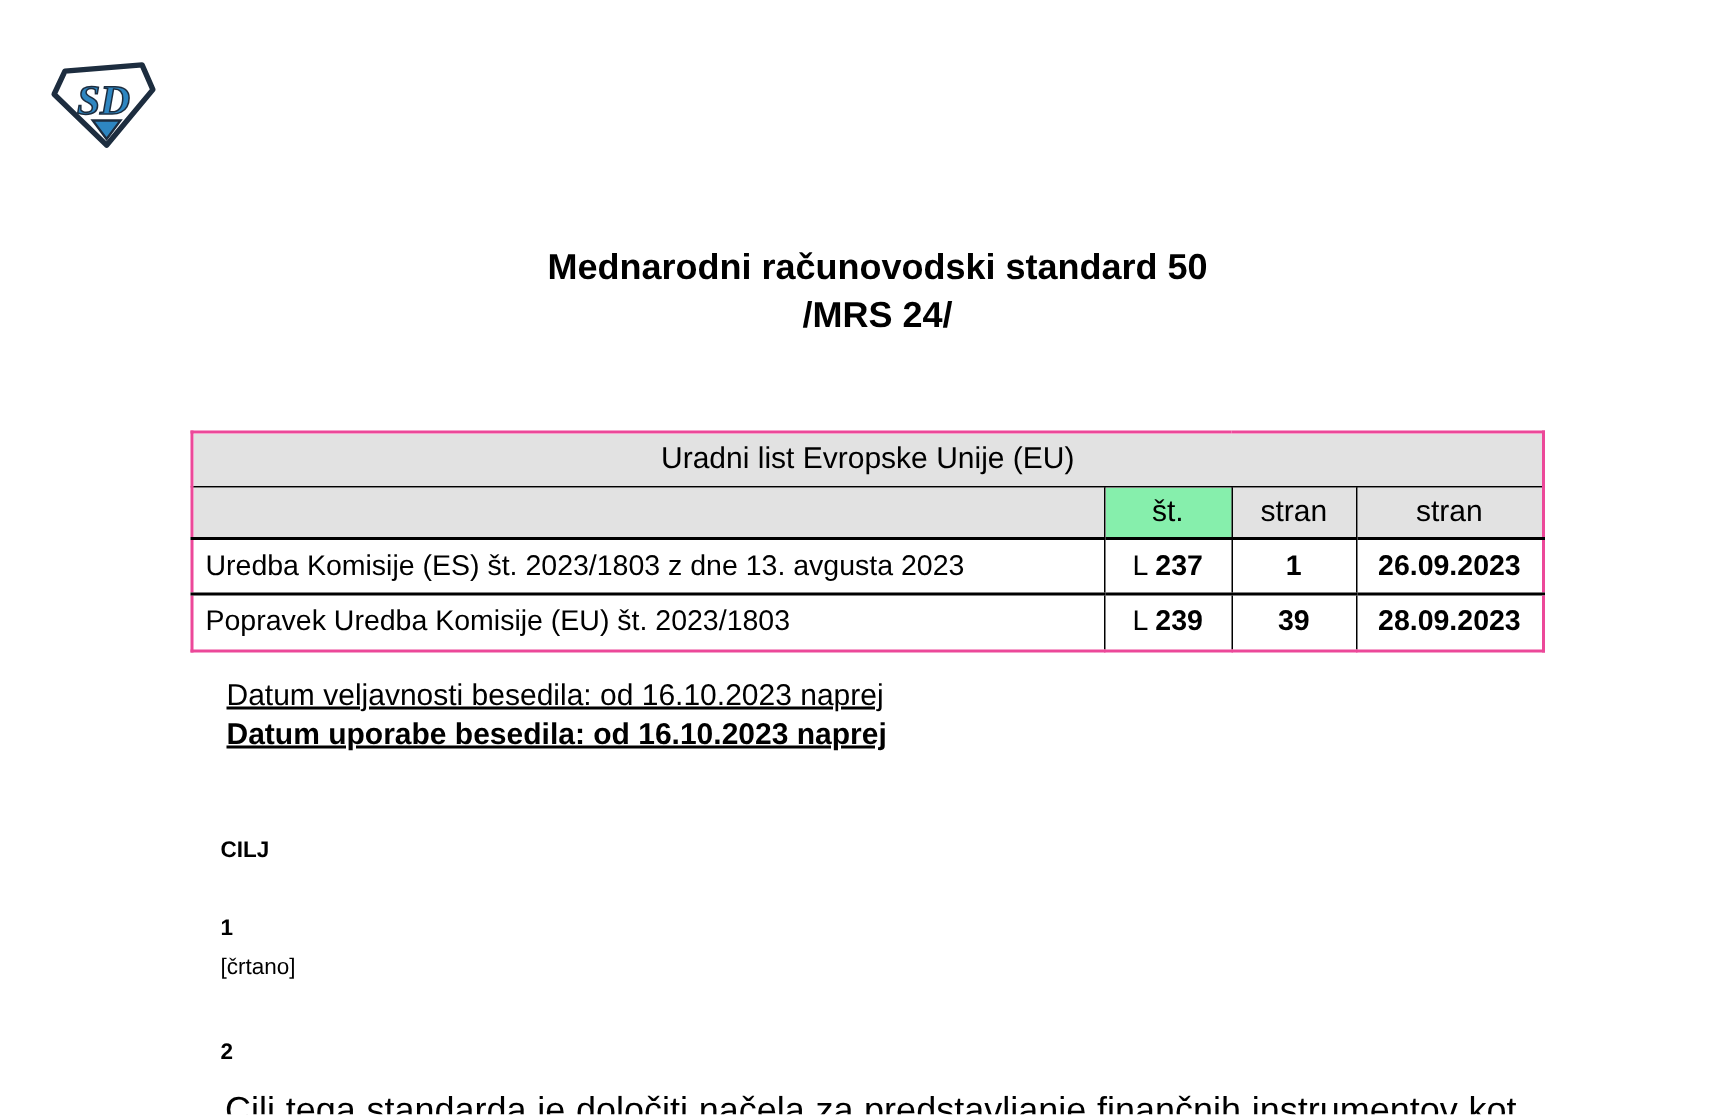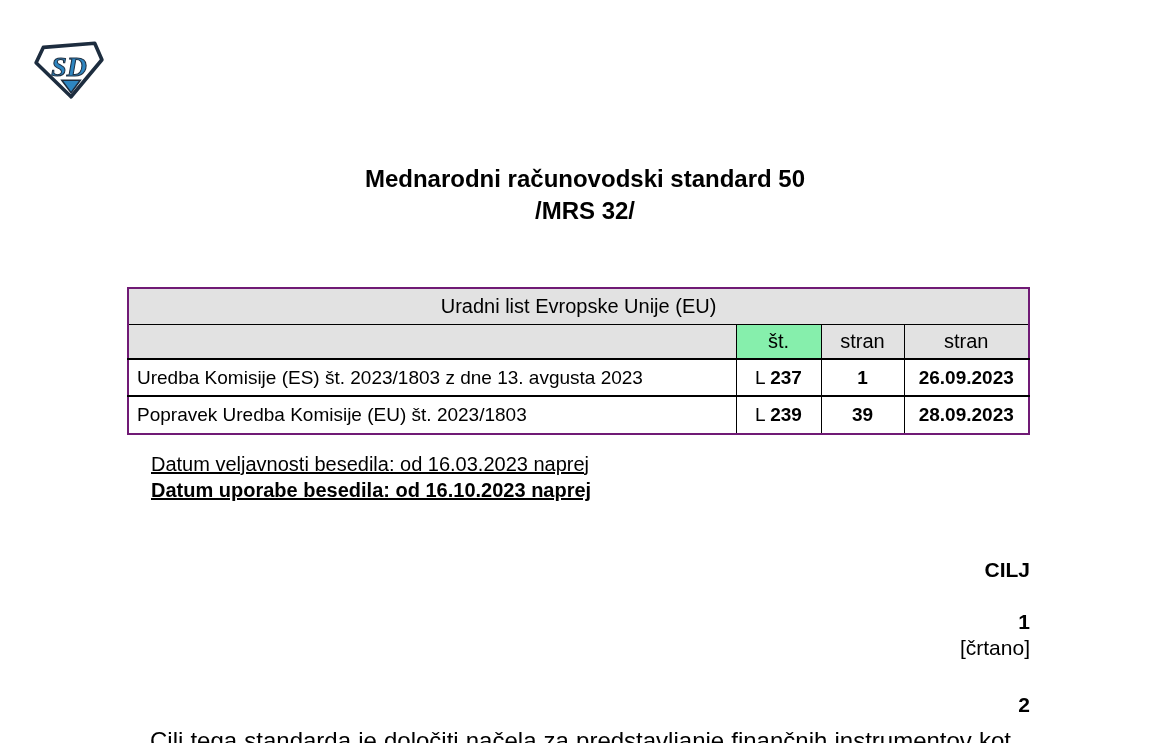--- a/index.html
+++ b/index.html
@@ -36,42 +36,42 @@
     font-size: 19px;
   }
   .oj-table td {
     border: 1px solid #000;
     padding: 0;
     text-align: center;
     vertical-align: middle;
     overflow: hidden;
     white-space: nowrap;
   }
-  .oj-table { border: 2px solid #701a75; padding-left: 36px; }
+  .oj-table { border: 2px solid #ec4899; padding-left: 36px; }
   .oj-table tr.data-row td { border-top-width: 2px; }
   .oj-table td.cell-name { text-align: left; padding-left: 8px; }
   .oj-table .hdr { font-size: 20px; }
   .bold { font-weight: bold; }
 
   
   .validity {
     position: absolute;
     left: 151px; top: 451px;
     font-size: 20px;
     line-height: 26px;
   }
   .validity .u { text-decoration: underline; }
   .validity .ub { text-decoration: underline; font-weight: bold; }
 
   
   .centered {
     position: absolute;
-    left: 170px; width: 860px;
-    text-align: right;
-    font-size: 21px;
+    left: 147px; width: 860px;
+    text-align: left;
+    font-size: 15px;
   }
   .c-bold { font-weight: bold; }
   .pos-cilj { top: 558px; }
   .pos-p1num { top: 610px; }
   .pos-p1txt { top: 636px; }
   .pos-p2num { top: 693px; }
 
   .body-paragraph {
     position: absolute;
     left: 150px; top: 715px; width: 861px;
@@ -90,21 +90,21 @@
   <div class="logo">
     <svg width="72" height="62" viewBox="0 0 70 60">
       <path d="M3,24 L10,9 L60,5 L67,21 L37,57 Z" fill="#ffffff" stroke-width="3.5" stroke-linejoin="round" stroke="#1d2d3f"></path>
       <text x="35" y="37" text-anchor="middle" font-size="27" font-weight="bold" font-style="italic" font-family="Liberation Serif, serif" stroke-width="1" fill="#2e86c1" stroke="#1d2d3f">SD</text>
       <polygon points="28,41 46,41 37,53" stroke-width="1.5" fill="#2e86c1" stroke="#1d2d3f"></polygon>
     </svg>
   </div>
 
   <div class="title-block">
     <div>Mednarodni računovodski standard 50</div>
-    <div>/MRS 32/</div>
+    <div>/MRS 24/</div>
   </div>
 
   <table class="oj-table">
     <colgroup>
       <col style="width:608px">
         <col style="width:85px">
         <col style="width:83px">
         <col style="width:125px">
     </colgroup>
     <tbody>
@@ -126,21 +126,21 @@
     <tr style="height:38px" class="data-row">
       <td class="cell-name">Popravek Uredba Komisije (EU) št. 2023/1803</td>
       <td><span>L</span> <span class="bold">239</span></td>
       <td class="bold">39</td>
       <td class="bold">28.09.2023</td>
     </tr>
   </tbody>
     </table>
 
   <div class="validity">
-    <div class="u">Datum veljavnosti besedila: od 16.03.2023 naprej</div>
+    <div class="u">Datum veljavnosti besedila: od 16.10.2023 naprej</div>
     <div class="ub">Datum uporabe besedila: od 16.10.2023 naprej</div>
   </div>
 
   <div class="centered c-bold pos-cilj">CILJ</div>
   <div class="centered c-bold pos-p1num">1</div>
   <div class="centered pos-p1txt">[črtano]</div>
   <div class="centered c-bold pos-p2num">2</div>
   <div class="body-paragraph">Cilj tega standarda je določiti načela za predstavljanje finančnih instrumentov kot</div>
 
 </div>

